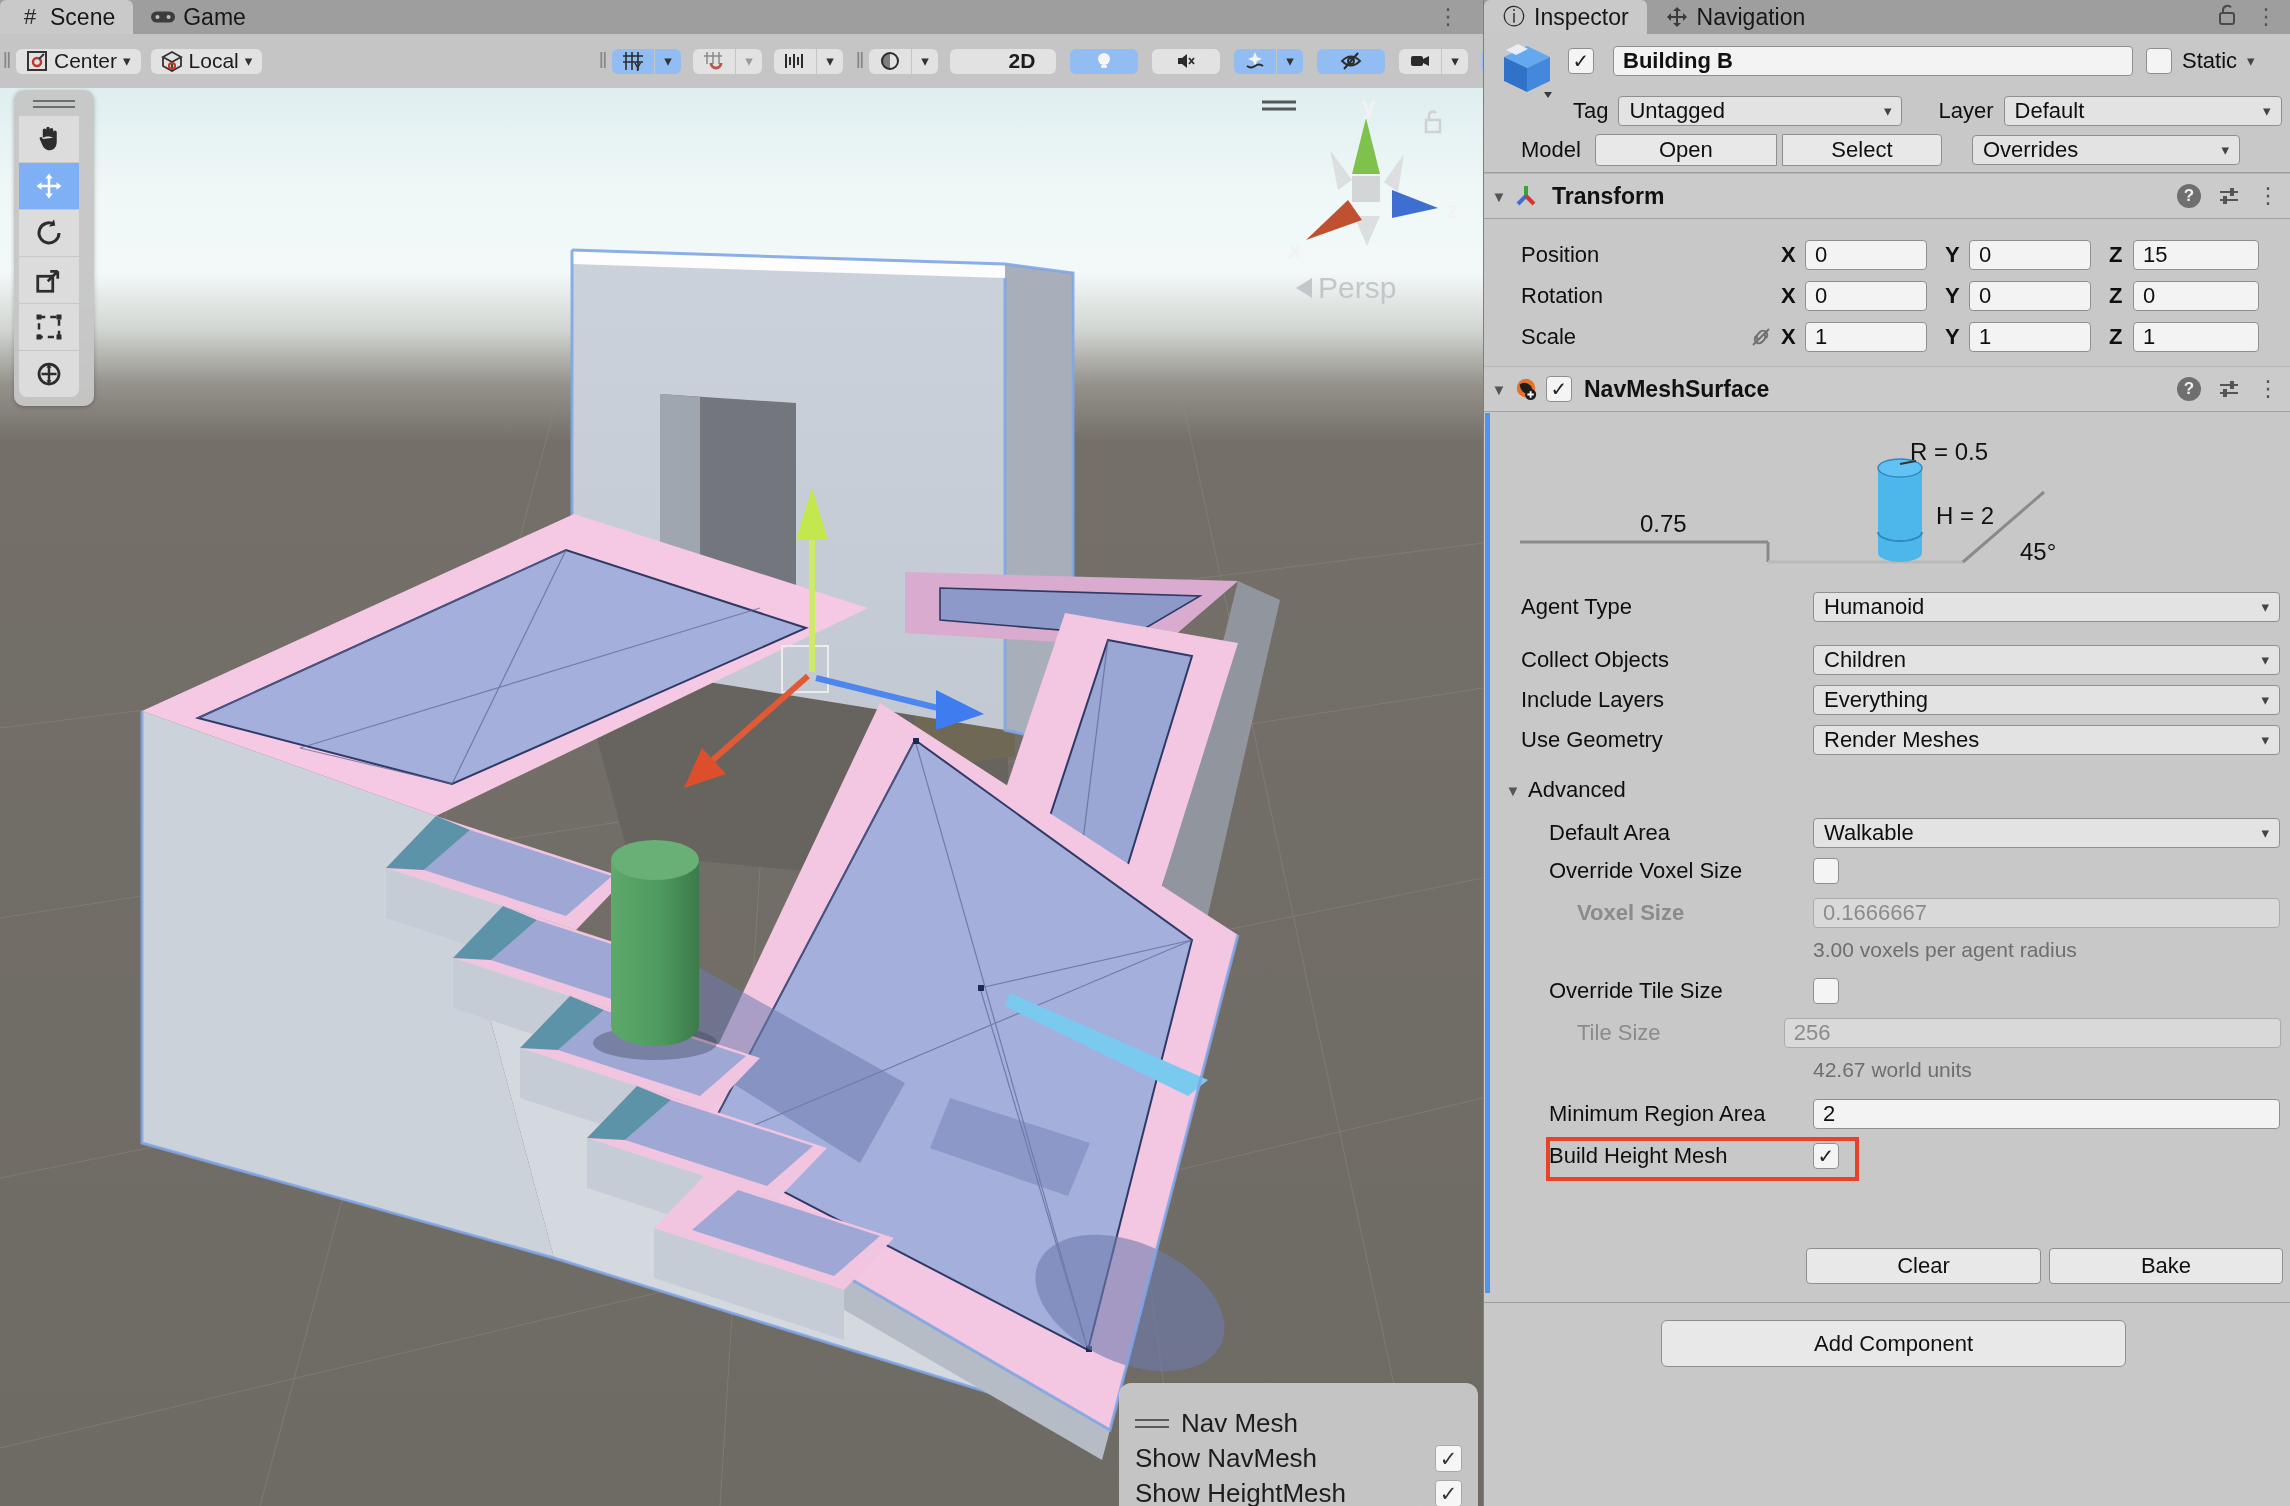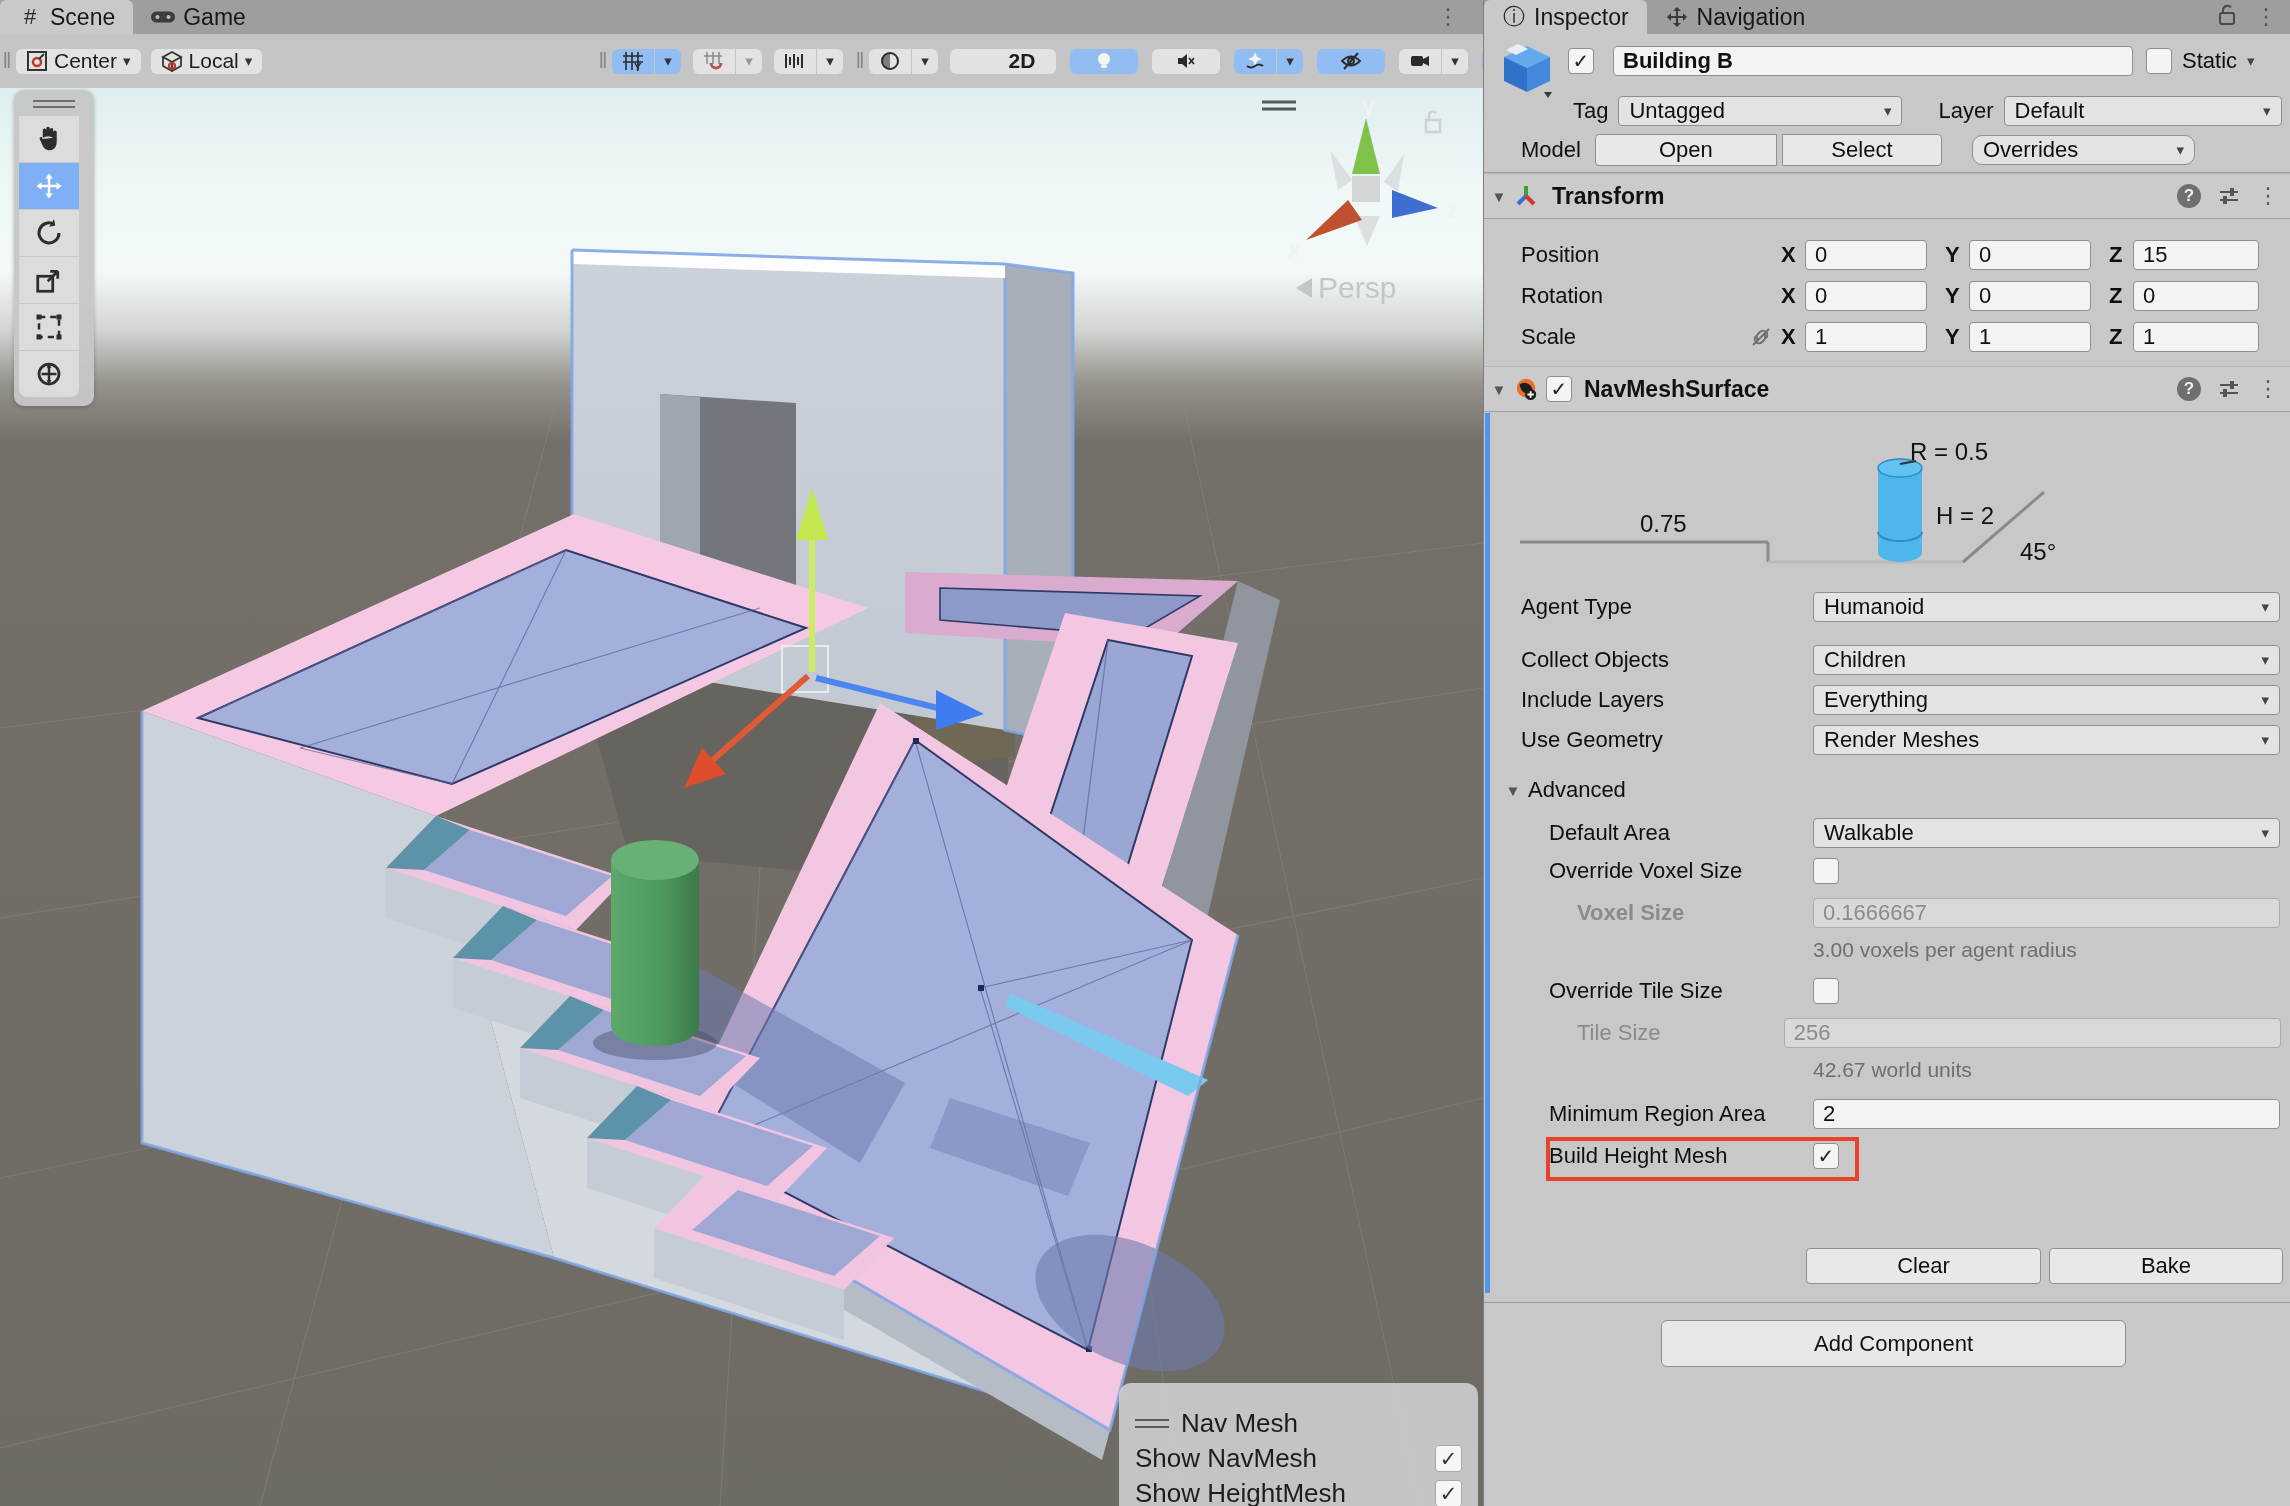--- a/index.html
+++ b/index.html
@@ -492,21 +492,21 @@
       </div>
     </div>
     <div class="row" style="left:37px;top:134px;gap:6px;">
       <span class="lab">Model</span>
       <div class="btn" style="width:182px;margin-left:8px;border-radius:4px 0 0 4px;">
         <span>Open</span>
       </div>
       <div class="btn" style="width:160px;margin-left:-1px;border-radius:0 4px 4px 0;">
         <span>Select</span>
       </div>
-      <div class="dd" style="width:223px;margin-left:24px;border-radius:10px;">
+      <div class="dd" style="width:268px;margin-left:24px;">
         <span>Overrides</span>
           <span class="caret">▾</span>
       </div>
     </div>
     <div class="divider" style="top:172px;"></div>
 
     <div class="sechead" style="top:173px;">
       <span class="fold">▼</span>
       <span class="tabicon" style="margin-right:14px;">
         <svg width="24" height="24" viewBox="0 0 24 24">

